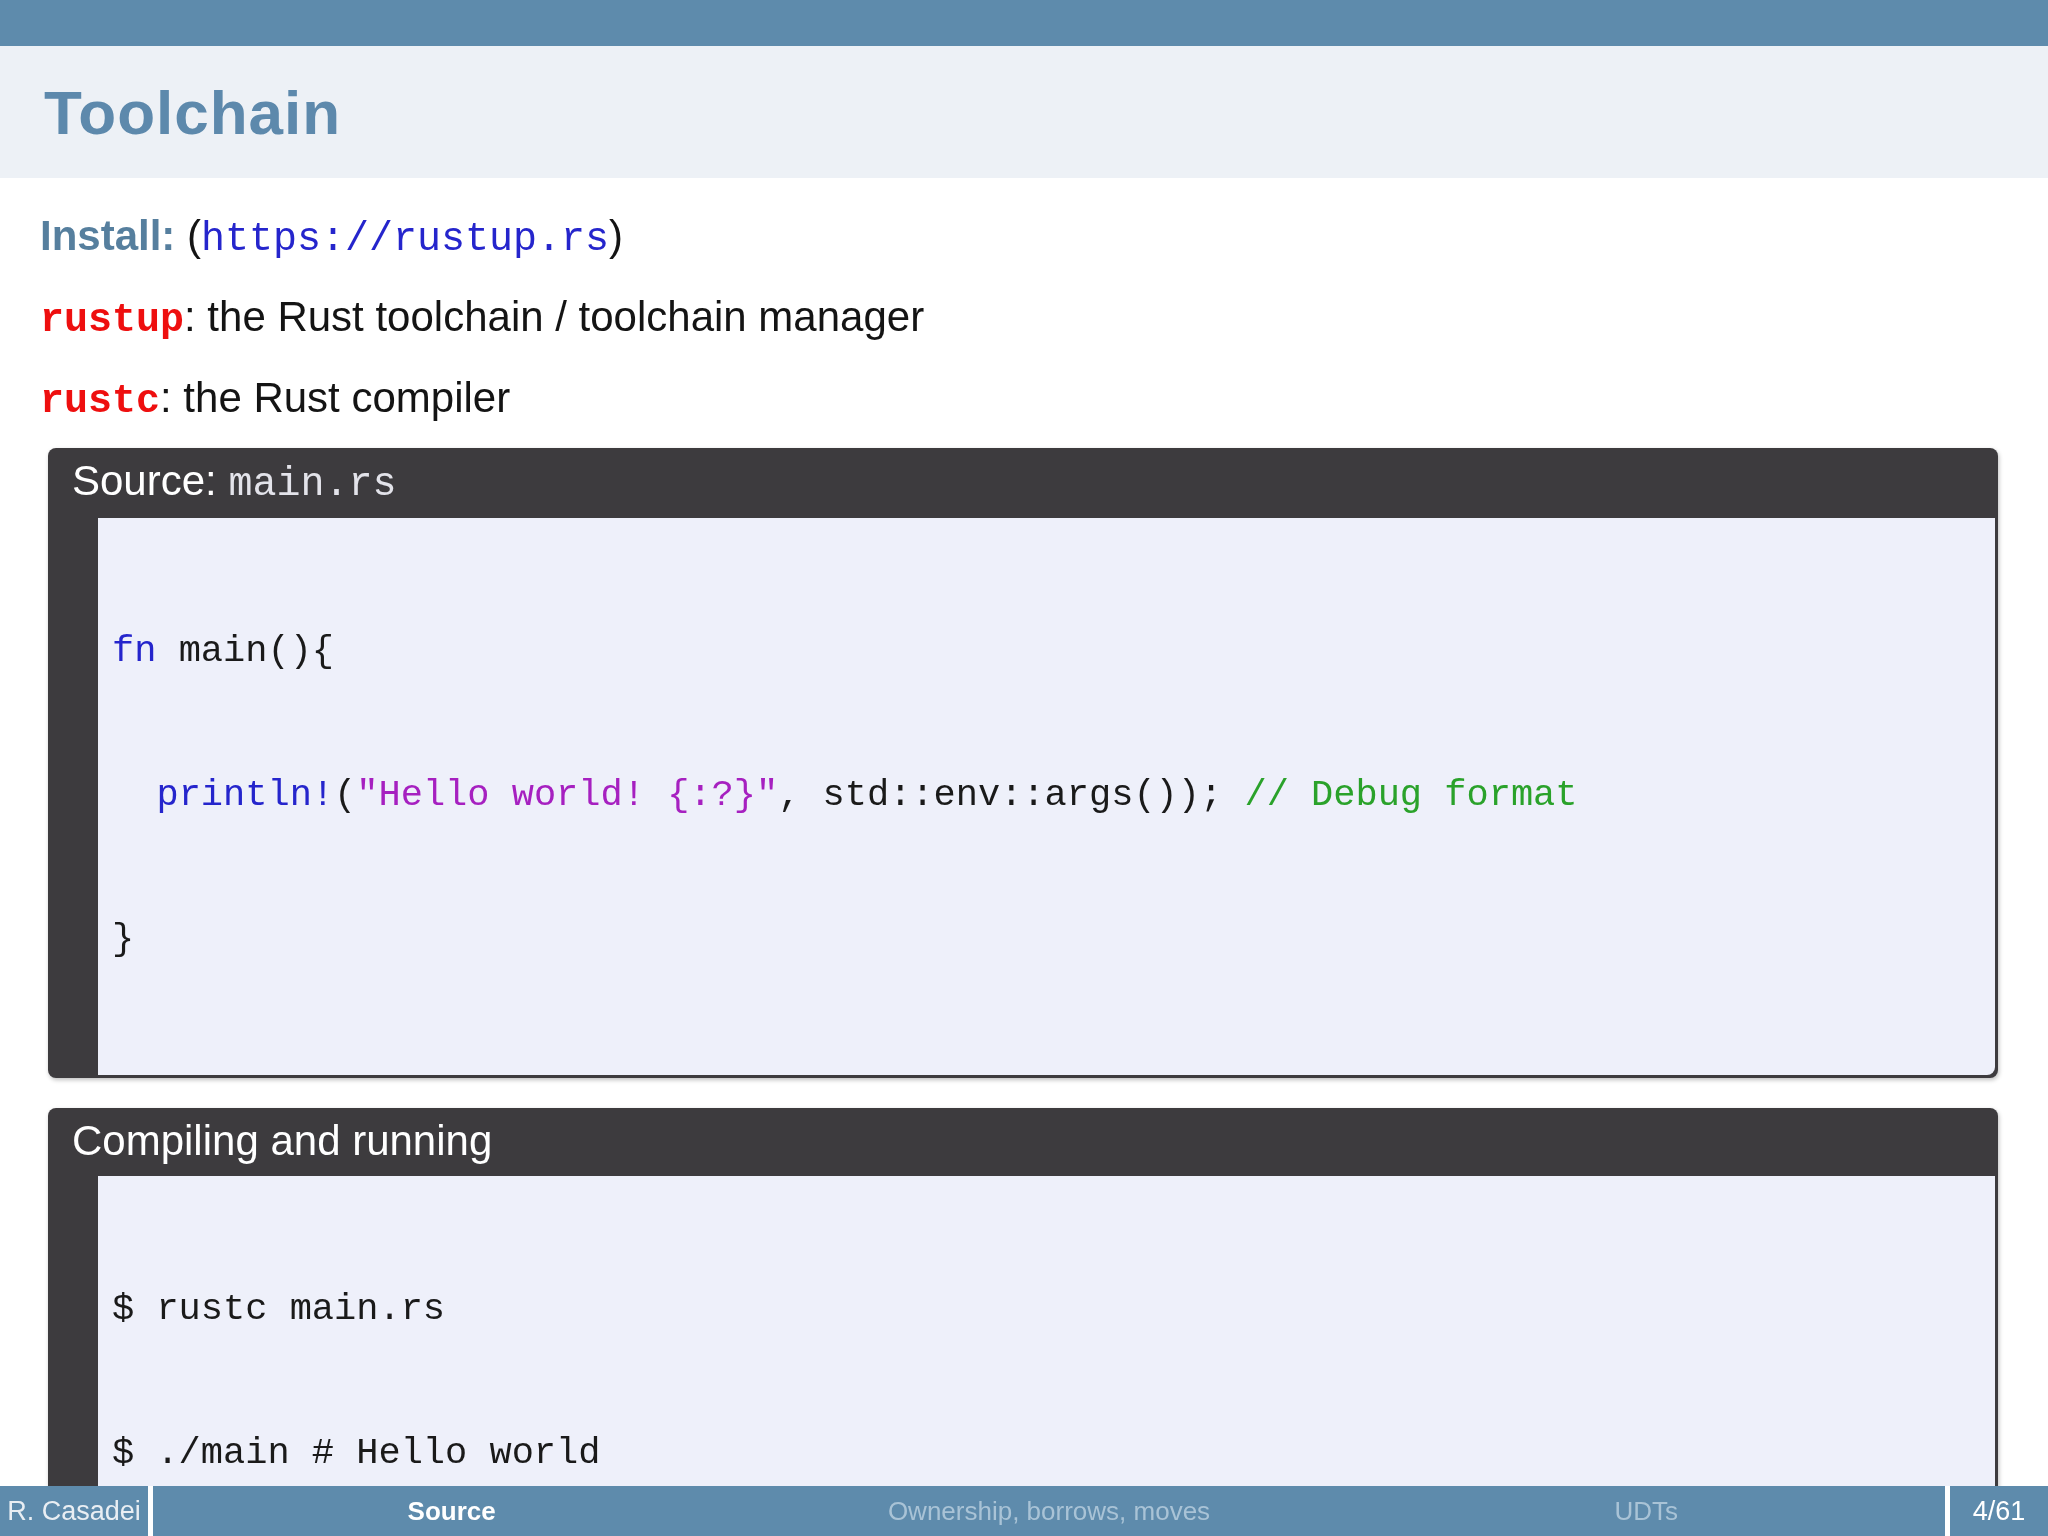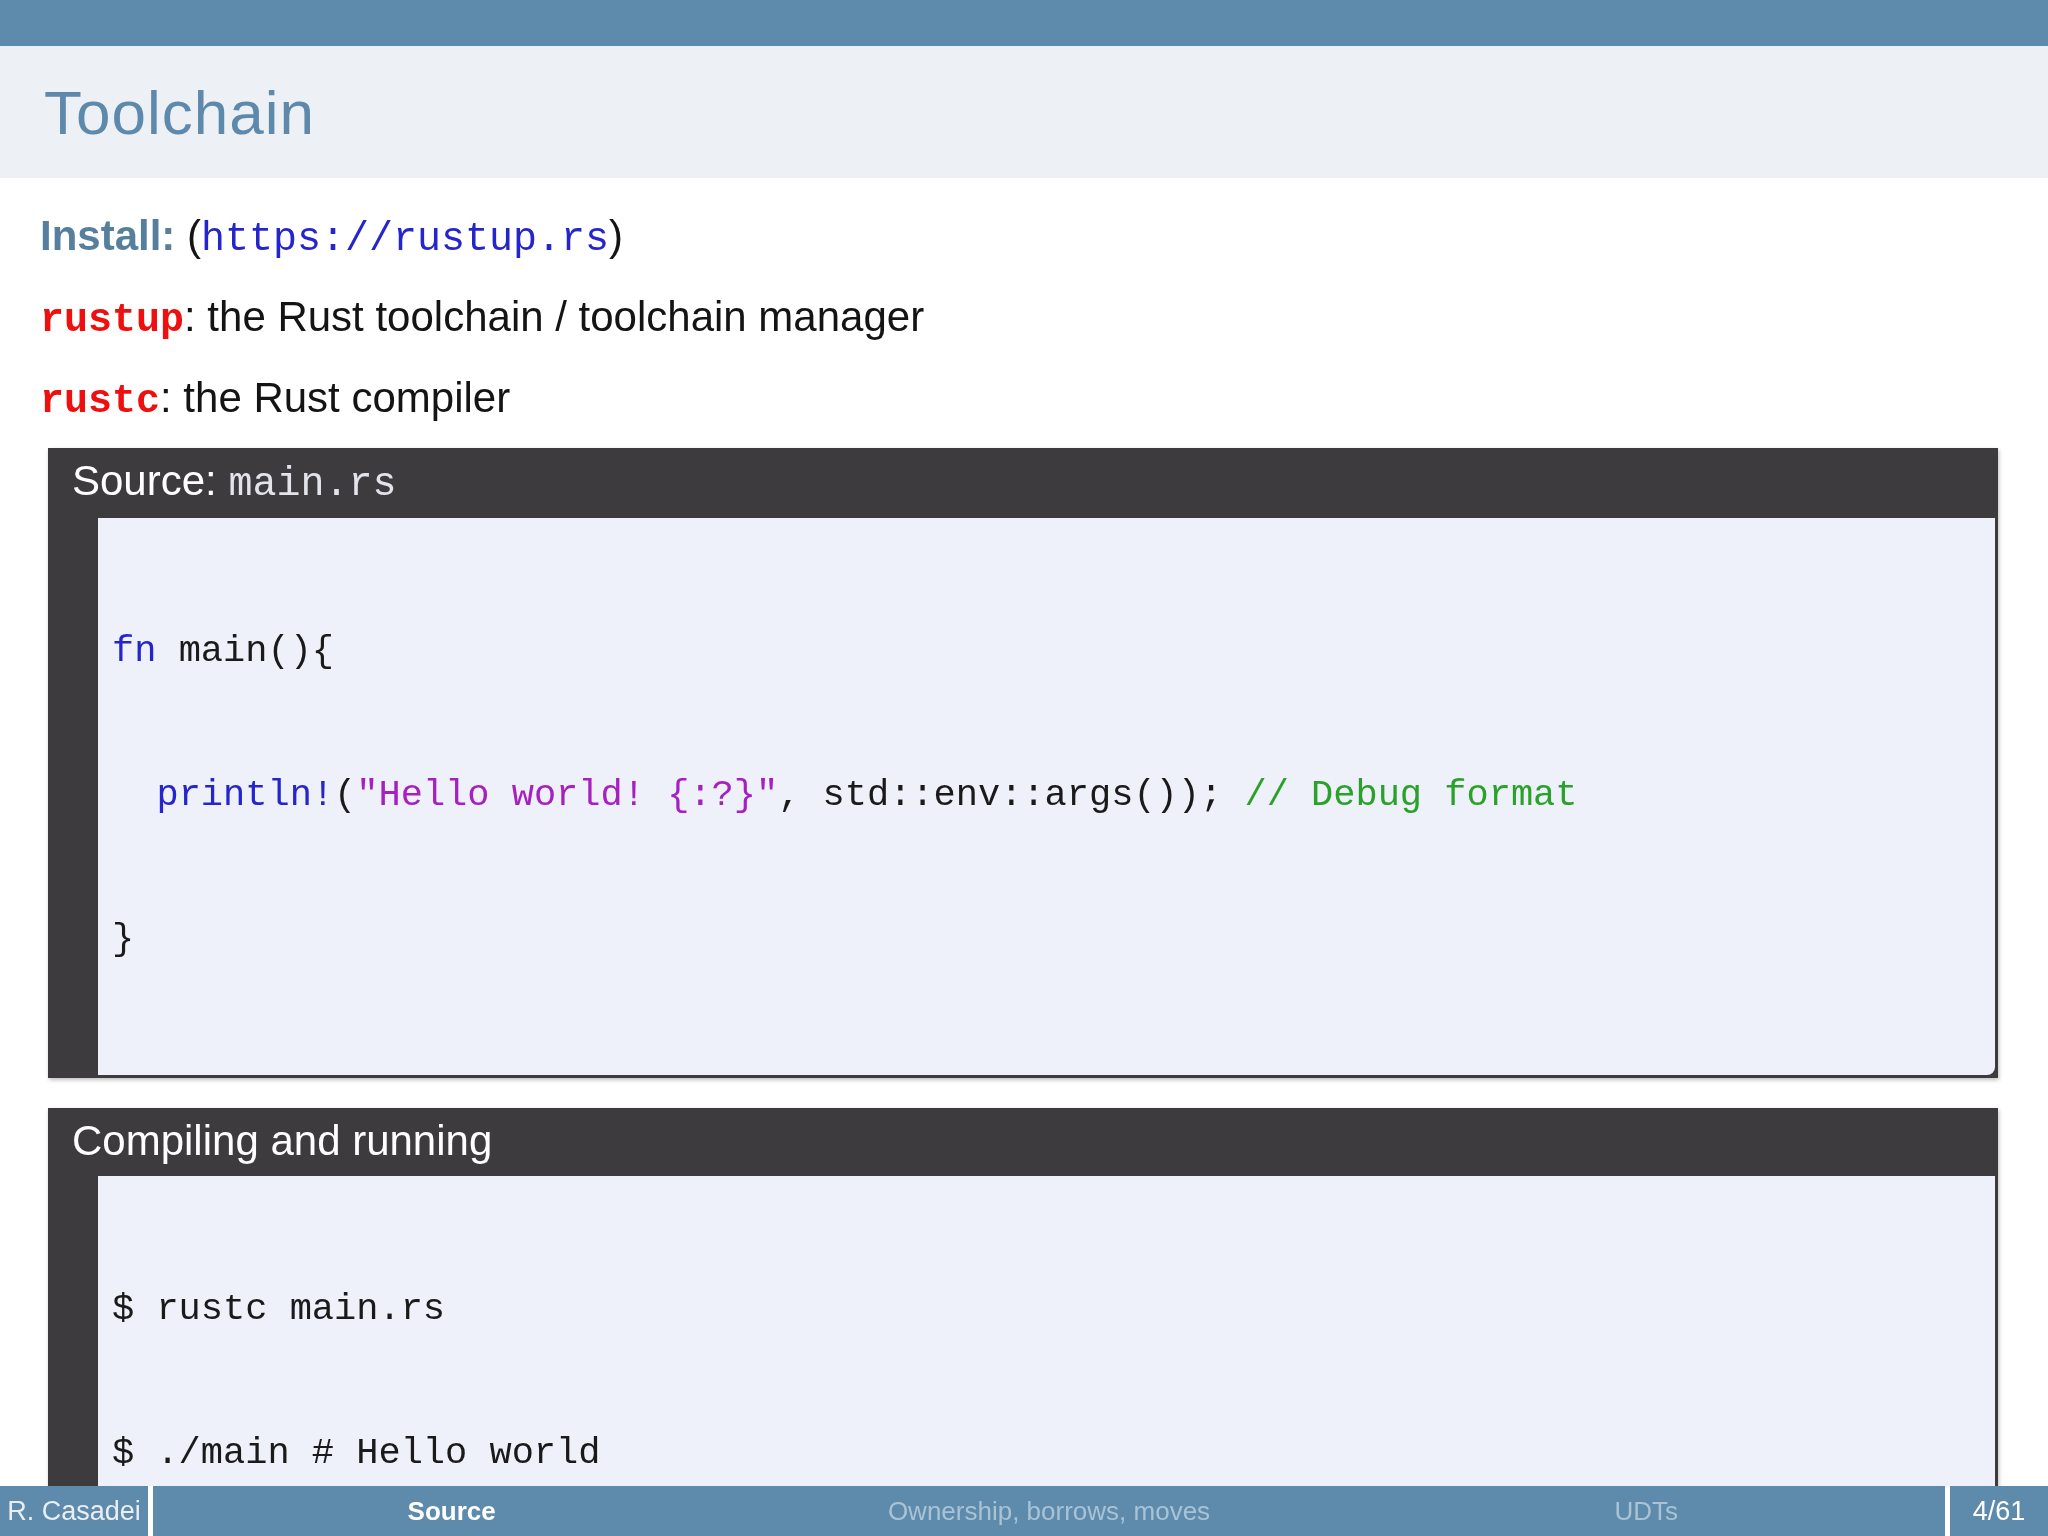--- a/index.html
+++ b/index.html
@@ -14,21 +14,21 @@
   }
 
   
   .topbar { height: 46px; background: #5e8bac; }
   .titleband {
     height: 132px; background: #edf1f6;
     display: flex; align-items: center;
     padding: 0 44px;
   }
   .titleband h1 {
-    margin: 0; font-size: 62px; font-weight: 400;
+    margin: 0; font-size: 62px; font-weight: 700;
     color: #5d89ac; letter-spacing: 1px;
   }
 
   
   .content { padding: 32px 44px 0 40px; }
 
   .line {
     margin: 0 0 26px 0; font-size: 42px; color: #141414;
     white-space: pre-wrap; line-height: 1.22;
   }
@@ -36,21 +36,21 @@
   .url  { font-family: "Liberation Mono", monospace; color: #2525cc; font-size: 40px; text-decoration: none; }
   .code-red {
     font-family: "Liberation Mono", monospace; font-weight: bold;
     color: #ee0f0f; font-size: 40px;
   }
 
   
   .block {
     margin: 0 6px 30px 8px;
     background: #3d3b3e;
-    border-radius: 0;
+    border-radius: 8px;
     padding: 0 3px 3px 14px;
     box-shadow: 1px 2px 4px rgba(0,0,0,0.25);
   }
   .block-header {
     color: #ffffff; font-size: 42px;
     padding: 9px 12px 11px 10px;
     white-space: pre-wrap;
   }
   .block-header .file {
     font-family: "Liberation Mono", monospace;

